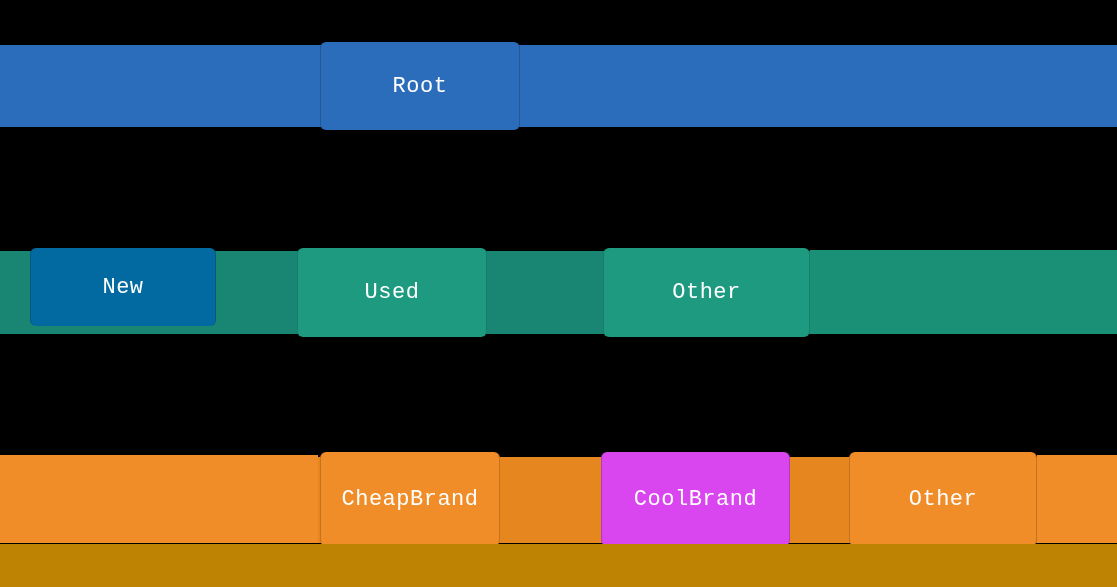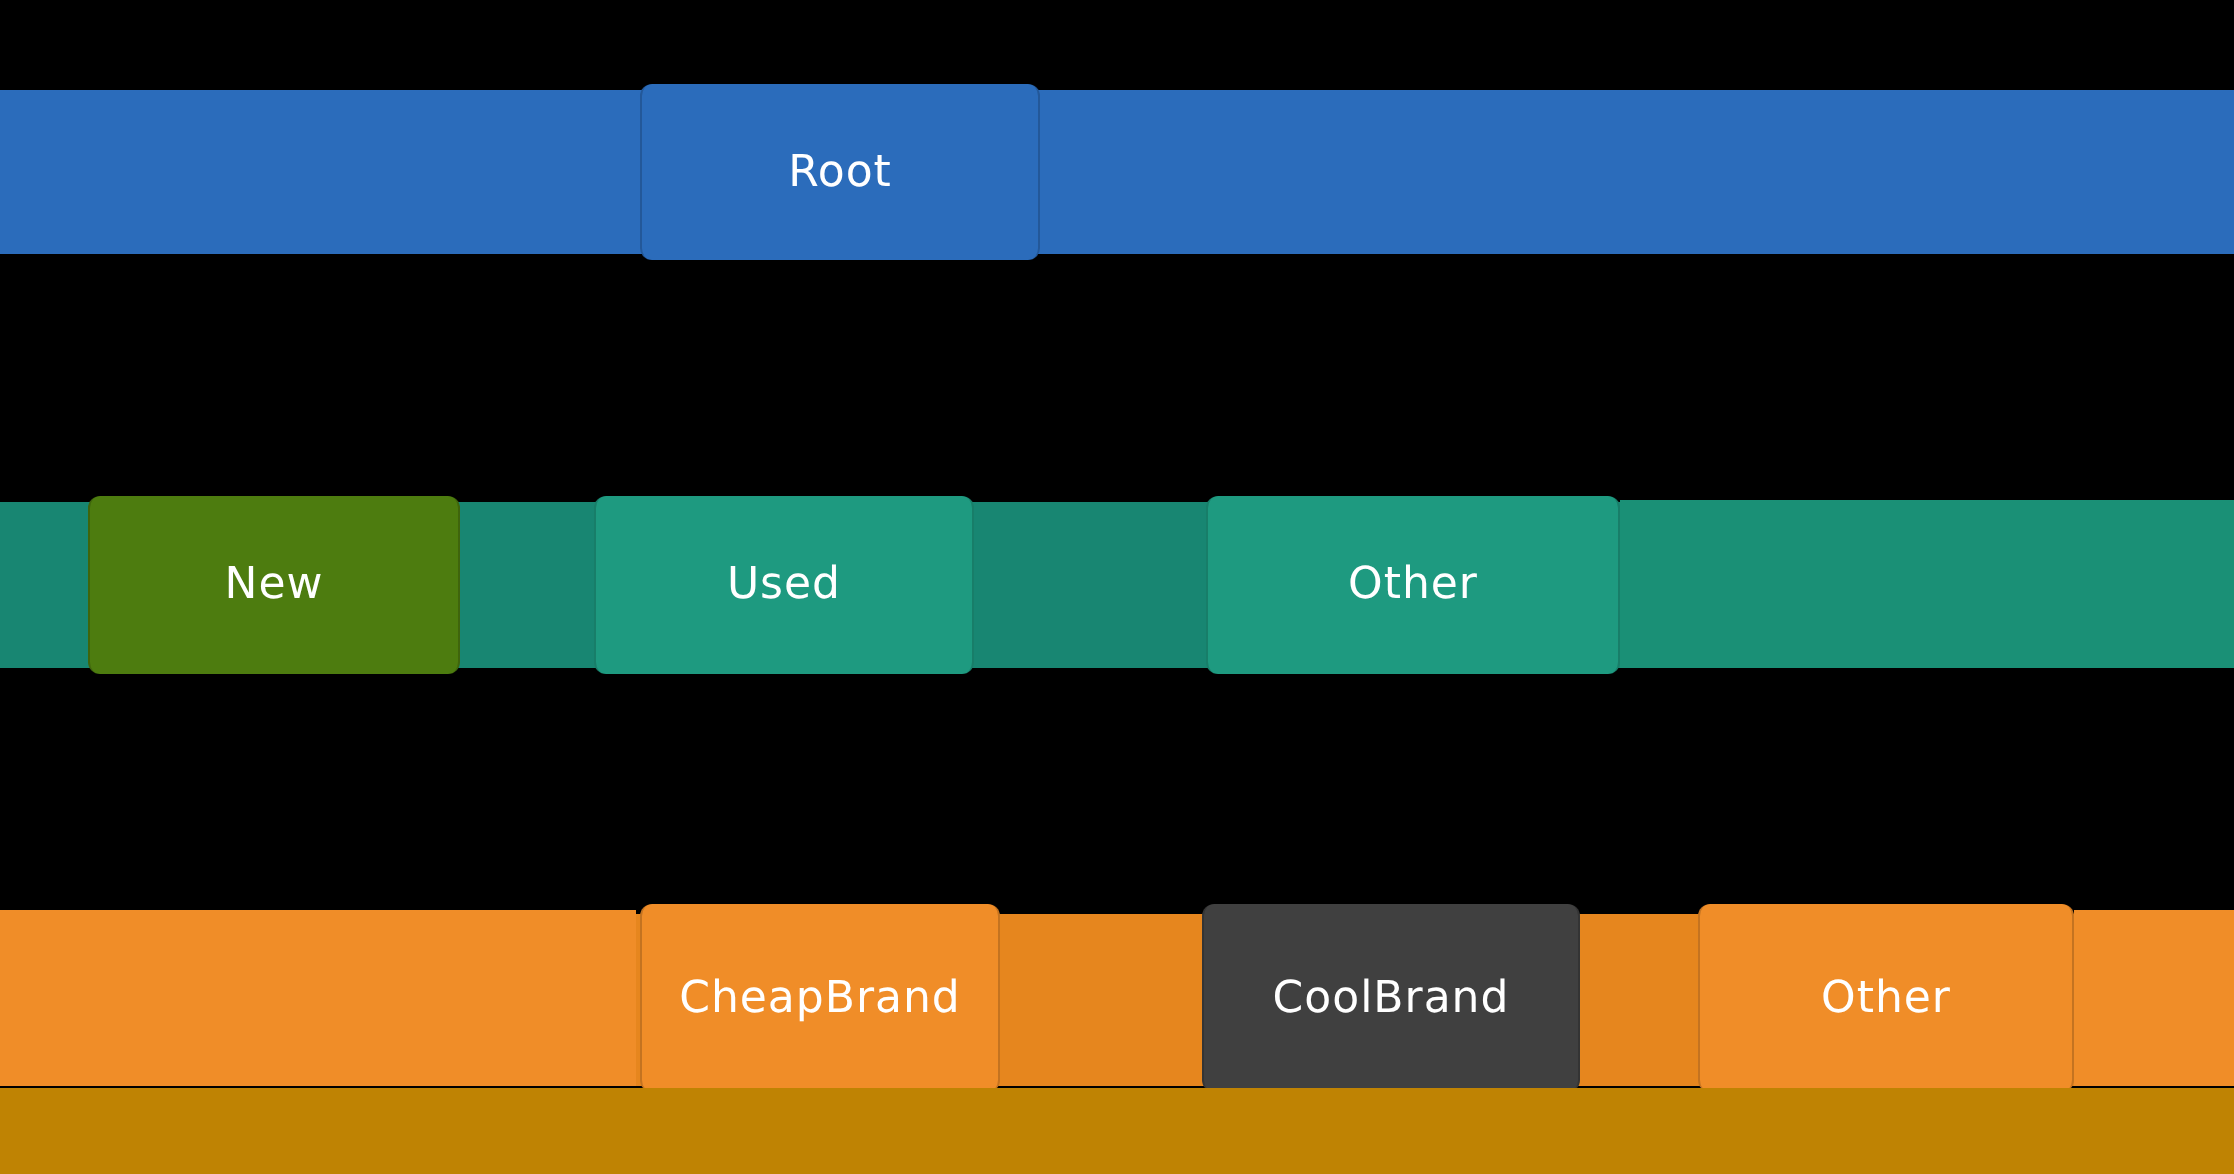--- a/index.html
+++ b/index.html
@@ -33,42 +33,42 @@
     font-size: 22px;
     font-weight: 400;
     letter-spacing: 0.5px;
     white-space: nowrap;
     pointer-events: none;
   }
 </style>
 </head>
 <body>
 
-<div id="canvas" style="background: rgb(0, 0, 0); width: 1117px; height: 587px;">
+<div id="canvas" style="background: rgb(0, 0, 0); width: 1117px; height: 587px; font-family: Liberation Mono, monospace;">
     <div class="seg" style="left: 0px; top: 45px; width: 1117px; height: 82px; background: rgb(43, 108, 187);"></div>
     <div class="node" style="left: 320px; top: 42px; width: 200px; height: 88px; background: rgb(43, 108, 187);">
       <span class="node-label">Root</span>
     </div>
     <div class="seg" style="left: 0px; top: 251px; width: 1117px; height: 83px; background: rgb(24, 134, 114);"></div>
     <div class="seg" style="left: 810px; top: 250px; width: 307px; height: 84px; background: rgb(26, 144, 118);"></div>
-    <div class="node" style="left: 44px; top: 248px; width: 186px; height: 89px; background: #4d7c0f;">
+    <div class="node" style="left: 30px; top: 248px; width: 186px; height: 78px; background: #0369a1;">
       <span class="node-label">New</span>
     </div>
     <div class="node" style="left: 297px; top: 248px; width: 190px; height: 89px; background: rgb(30, 154, 128);">
       <span class="node-label">Used</span>
     </div>
     <div class="node" style="left: 603px; top: 248px; width: 207px; height: 89px; background: rgb(30, 154, 128);">
       <span class="node-label">Other</span>
     </div>
     <div class="seg" style="left: 0px; top: 457px; width: 1117px; height: 86px; background: rgb(230, 134, 30);"></div>
     <div class="seg" style="left: 0px; top: 455px; width: 318px; height: 88px; background: rgb(240, 141, 40);"></div>
     <div class="seg" style="left: 1037px; top: 455px; width: 80px; height: 88px; background: rgb(240, 141, 40);"></div>
     <div class="node" style="left: 320px; top: 452px; width: 180px; height: 94px; background: rgb(240, 141, 40);">
       <span class="node-label">CheapBrand</span>
     </div>
-    <div class="node" style="left: 601px; top: 452px; width: 189px; height: 94px; background: #404040;">
+    <div class="node" style="left: 601px; top: 452px; width: 189px; height: 94px; background: #d946ef;">
       <span class="node-label">CoolBrand</span>
     </div>
     <div class="node" style="left: 849px; top: 452px; width: 188px; height: 94px; background: rgb(240, 141, 40);">
       <span class="node-label">Other</span>
     </div>
     <div class="seg" style="left: 0px; top: 544px; width: 1117px; height: 43px; background: rgb(191, 131, 3);"></div>
   </div>
 
 </body></html>

